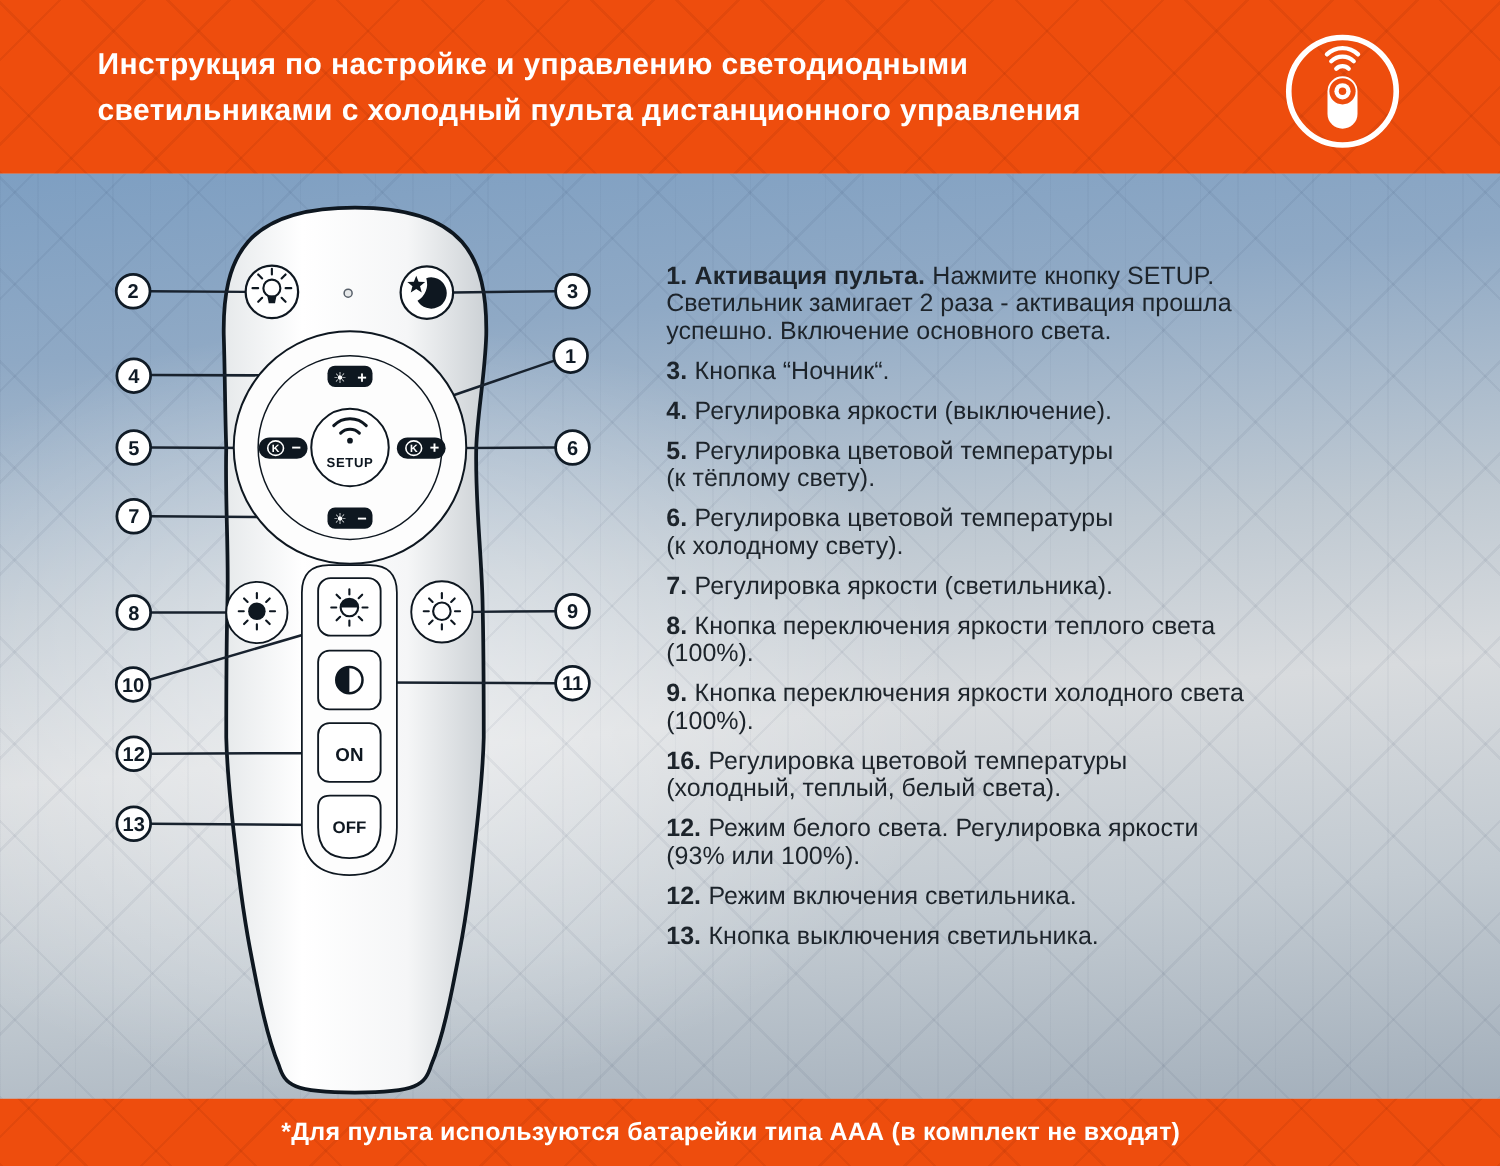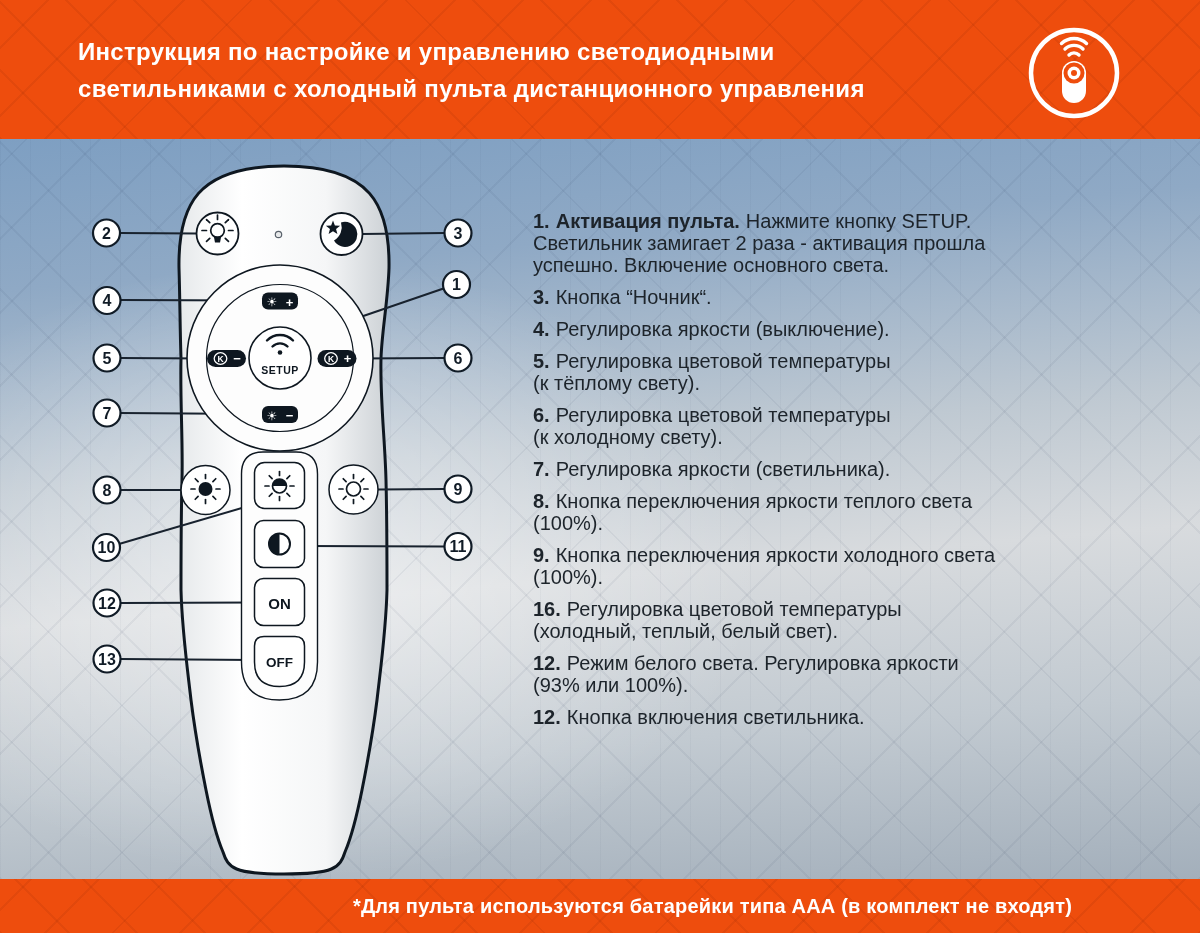--- a/index.html
+++ b/index.html
@@ -44,21 +44,21 @@
     color:#1d242b; font-size:20px;
   }
   .item{ line-height:22px; margin-bottom:10px; }
   .num{ font-weight:bold; margin-right:6px; }
   .lead{ font-weight:bold; margin-right:6px; }
   .lead:empty{ display:none; margin:0; }
   .txt{ white-space:pre-line; }
   
   .ftr{
     position:absolute; left:0; top:879px; width:1200px; height:54px;
-    background:#EE4D0D; display:flex; align-items:center; justify-content:center;
+    background:#EE4D0D; display:flex; align-items:center; justify-content:flex-start;
     padding-left:225px;
   }
   .ftr-note{ color:#ffffff; font-size:20px; font-weight:bold; z-index:1; letter-spacing:.2px; }
   
   .ln { stroke:#18222e; stroke-width:2; fill:none; }
   .callout-c { fill:#ffffff; stroke:#101b26; stroke-width:2.2; }
   .callout-t { font:bold 16px "Liberation Sans",sans-serif; fill:#101b26; text-anchor:middle; }
   .btn-stroke { fill:#ffffff; stroke:#0e1720; }
   .blk { fill:#0e1720; }
   .ray { stroke:#0e1720; stroke-width:1.7; stroke-linecap:round; fill:none; }
@@ -302,24 +302,25 @@
       <p class="item"><span class="num">5.</span><span class="txt">Регулировка цветовой температуры
 (к тёплому свету).</span></p>
       <p class="item"><span class="num">6.</span><span class="txt">Регулировка цветовой температуры
 (к холодному свету).</span></p>
       <p class="item"><span class="num">7.</span><span class="txt">Регулировка яркости (светильника).</span></p>
       <p class="item"><span class="num">8.</span><span class="txt">Кнопка переключения яркости теплого света
 (100%).</span></p>
       <p class="item"><span class="num">9.</span><span class="txt">Кнопка переключения яркости холодного света
 (100%).</span></p>
       <p class="item"><span class="num">16.</span><span class="txt">Регулировка цветовой температуры
-(холодный, теплый, белый свет).</span></p>
+(холодный, теплый, белый света).</span></p>
       <p class="item"><span class="num">12.</span><span class="txt">Режим белого света. Регулировка яркости
 (93% или 100%).</span></p>
-      <p class="item"><span class="num">12.</span><span class="txt">Кнопка включения светильника.</span></p>
+      <p class="item"><span class="num">12.</span><span class="txt">Режим включения светильника.</span></p>
+      <p class="item"><span class="num">13.</span><span class="txt">Кнопка выключения светильника.</span></p>
     </section>
   </main>
 
   <footer class="ftr">
     <span class="ftr-note">*Для пульта используются батарейки типа ААА (в комплект не входят)</span>
   </footer>
 
 </div>
 
 </body></html>

